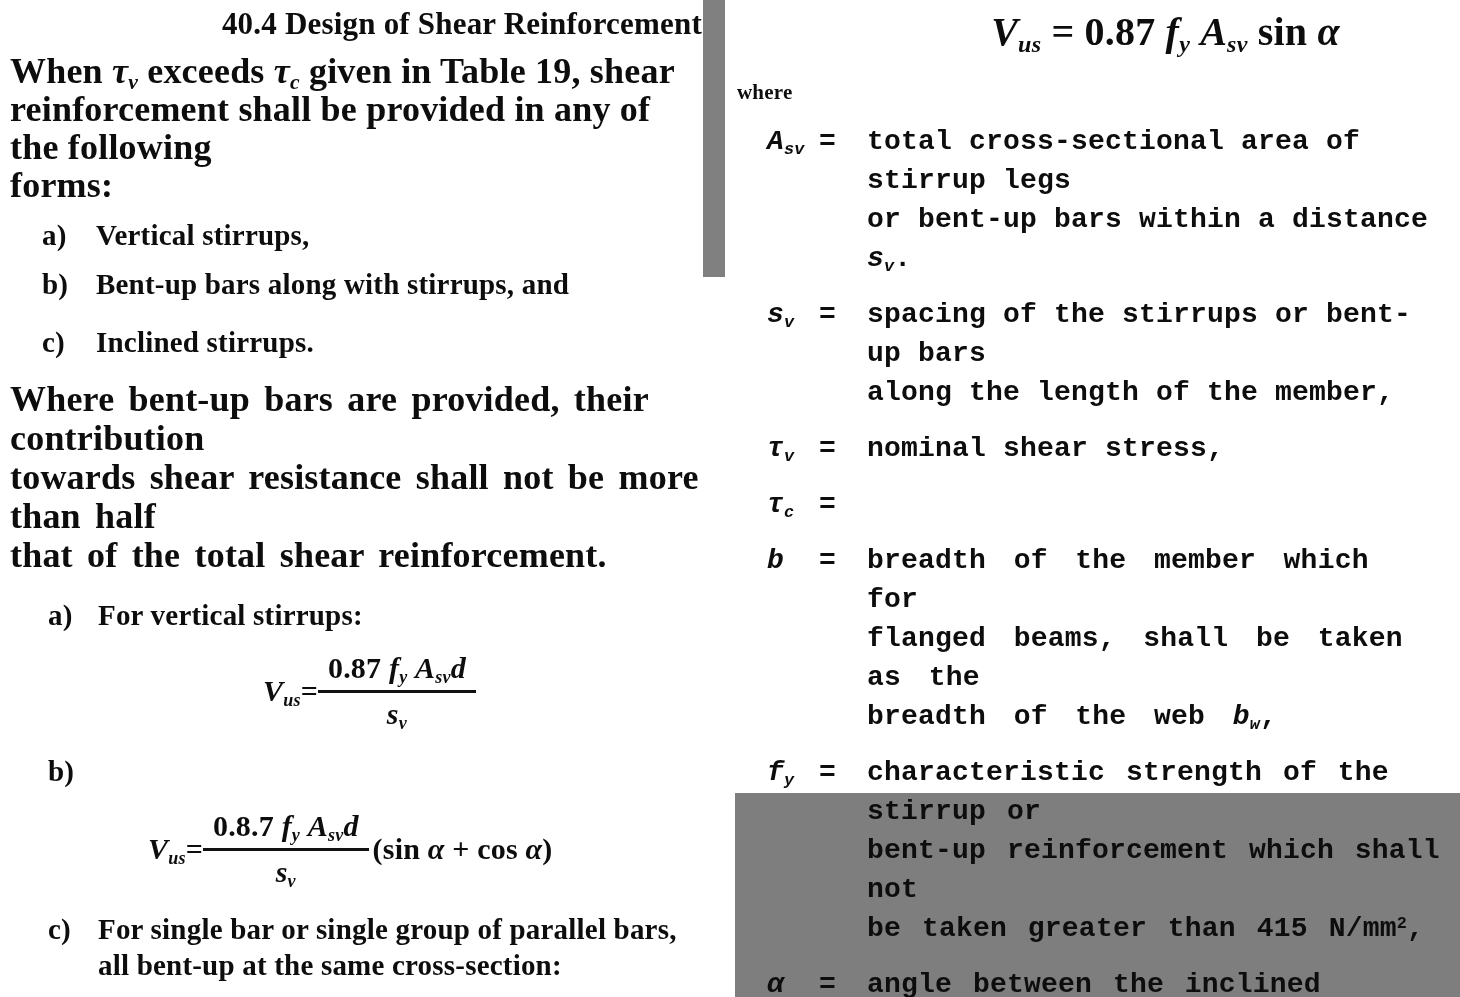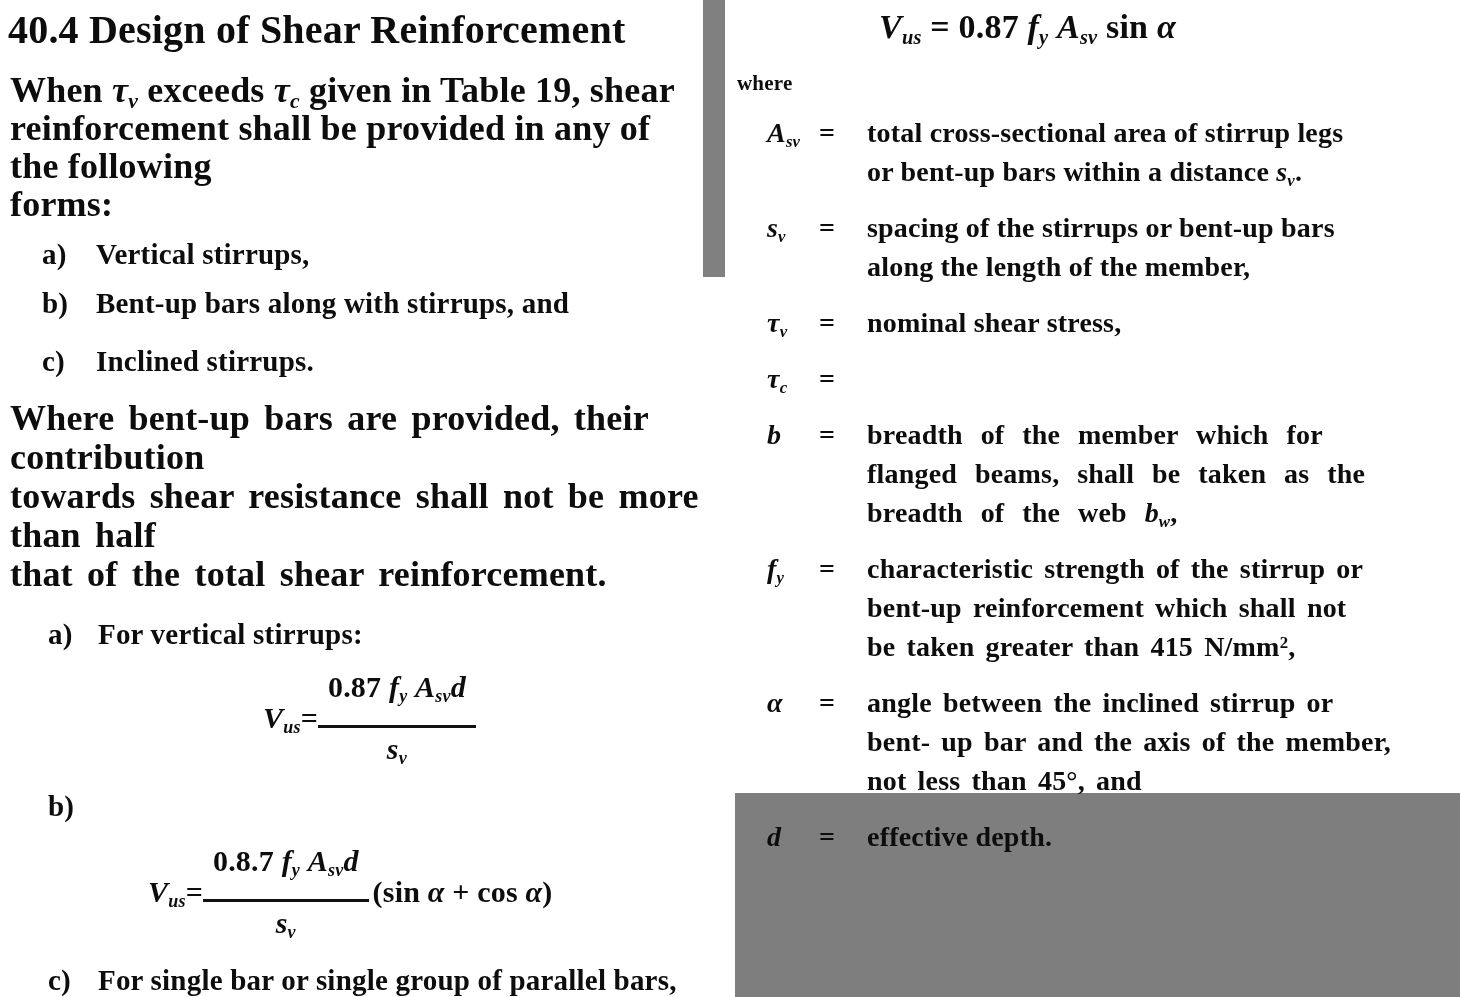--- a/index.html
+++ b/index.html
@@ -32,22 +32,23 @@
     vertical-align: baseline;
   }
 
   
   .col-left {
     position: absolute;
     left: 8px; top: 6px;
     width: 694px;
   }
   .heading {
-    font-size: 40px;
-    margin: 0 0 18px 0;
+    font-size: 31px;
+    margin: 0 0 10px 0;
+    text-align: right;
   }
   .para {
     font-size: 36px;
     line-height: 38px;
     margin: 2px;
   }
   .intro { margin-bottom: 10px; }
   .para-bentup { margin-top: 20px; line-height: 39px; word-spacing: 0.14em; }
   .para-strength { margin-top: 20px; line-height: 39px; word-spacing: 0.03em; }
 
@@ -66,21 +67,21 @@
 
   .formula-row {
     display: flex;
     align-items: center;
     font-size: 30px;
     line-height: 34px;
   }
   .formula-a { margin: 18px 0 4px 255px; }
   .formula-b { margin: 20px 0 4px 140px; }
   .frac { display: inline-flex; flex-direction: column; align-items: center; }
-  .frac .num { padding: 0 10px 21px 10px; }
+  .frac .num { padding: 0 10px 5px 10px; }
   .frac .den { border-top: 3px solid #111; align-self: stretch; text-align: center; padding-top: 4px; }
   .tail { margin-left: 4px; }
 
   
   .divider-bar {
     position: absolute;
     left: 703px; top: 0;
     width: 22px; height: 277px;
   }
   .redacted {
@@ -89,32 +90,34 @@
     width: 725px; height: 204px;
   }
 
   
   .col-right {
     position: absolute;
     left: 737px; top: 0;
     width: 715px;
   }
   .formula-top {
-    font-size: 34px;
+    font-size: 40px;
     margin: 8px 0 0 142px;
+    text-align: center;
   }
   .where { font-size: 21px; margin-top: 25px; }
   .defs { margin-top: 15px; }
   .def-row {
     display: grid;
     grid-template-columns: 52px 48px 1fr;
     margin: 17px 0 14px 30px;
     font-size: 28px;
     line-height: 39px;
     padding-right: 12px;
+    font-family: Liberation Mono, monospace;
   }
   .def-term { }
   .def-eq { }
   .def-text { }
   .ws-mid { word-spacing: 0.14em; }
   .ws-wide { word-spacing: 0.38em; }
 </style>
 </head>
 <body>
 

